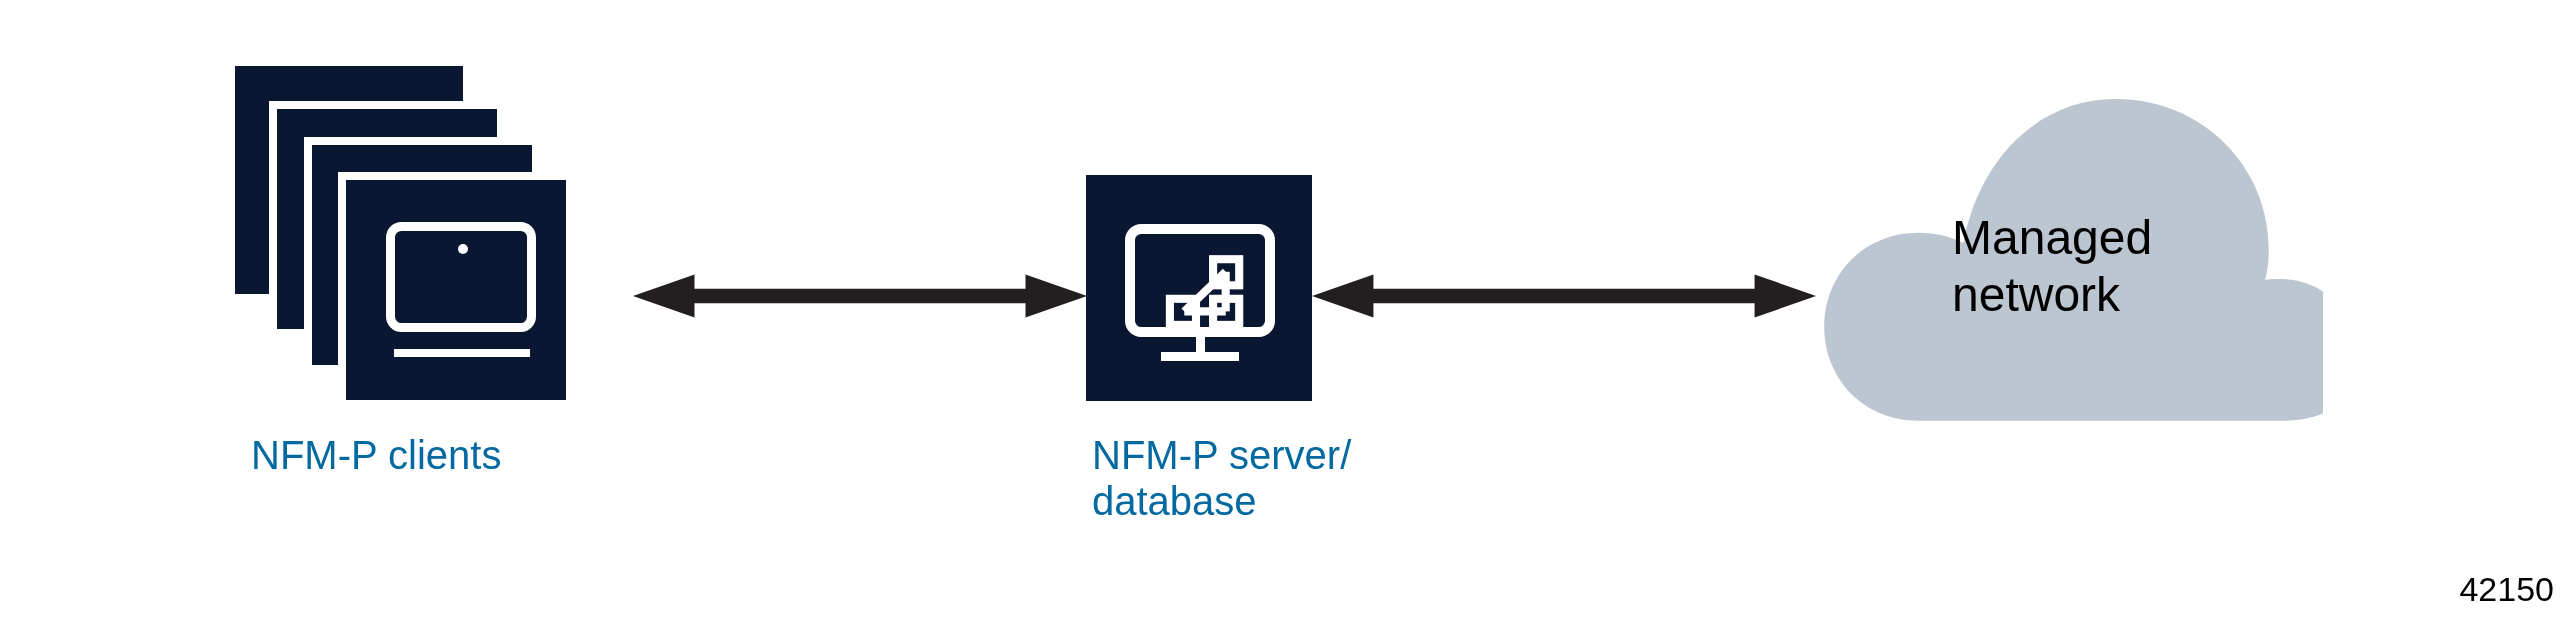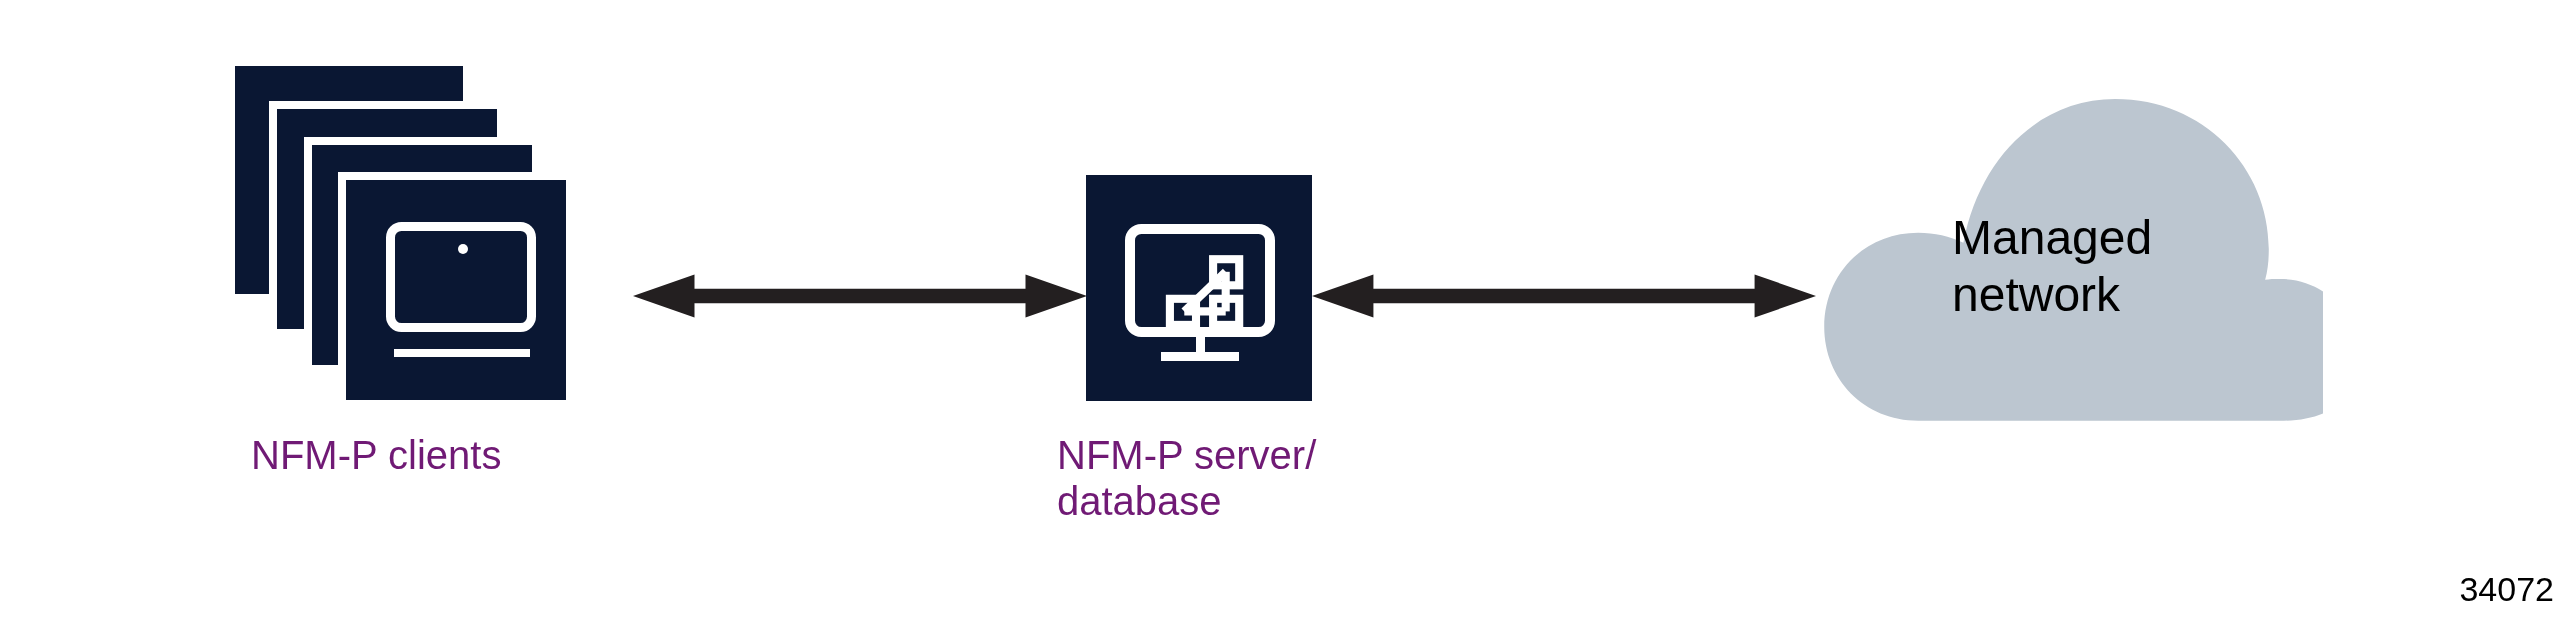--- a/index.html
+++ b/index.html
@@ -151,25 +151,25 @@
     height: 54px;
   }
   #arrow-client-server { left: 633px;  width: 454px; }
   #arrow-server-cloud  { left: 1312px; width: 504px; }
 
   
   .caption {
     position: absolute;
     font-size: 40px;
     line-height: 1.15;
-    color: #701a75;
+    color: #0369a1;
     white-space: pre-line;
   }
   #client-caption { left: 251px;  top: 432px; }
-  #server-caption { left: 1057px; top: 432px; }
+  #server-caption { left: 1092px; top: 432px; }
 
   #figure-number {
     position: absolute;
     right: 22px;
     bottom: 12.7px;
     font-size: 34px;
     color: #000000;
   }
 </style>
 </head>
@@ -236,16 +236,16 @@
                C 52 366 8 320 8 262
                C 8 204 52 158 112 158
                C 130 158 147 162 162 169
                C 180 75 246 10 330 10 Z"></path>
     </svg>
   </div>
 
   <div id="cloud-label">Managed
 network</div>
 
-  <div id="figure-number">34072</div>
+  <div id="figure-number">42150</div>
 
 </div>
 
 
 </body></html>

